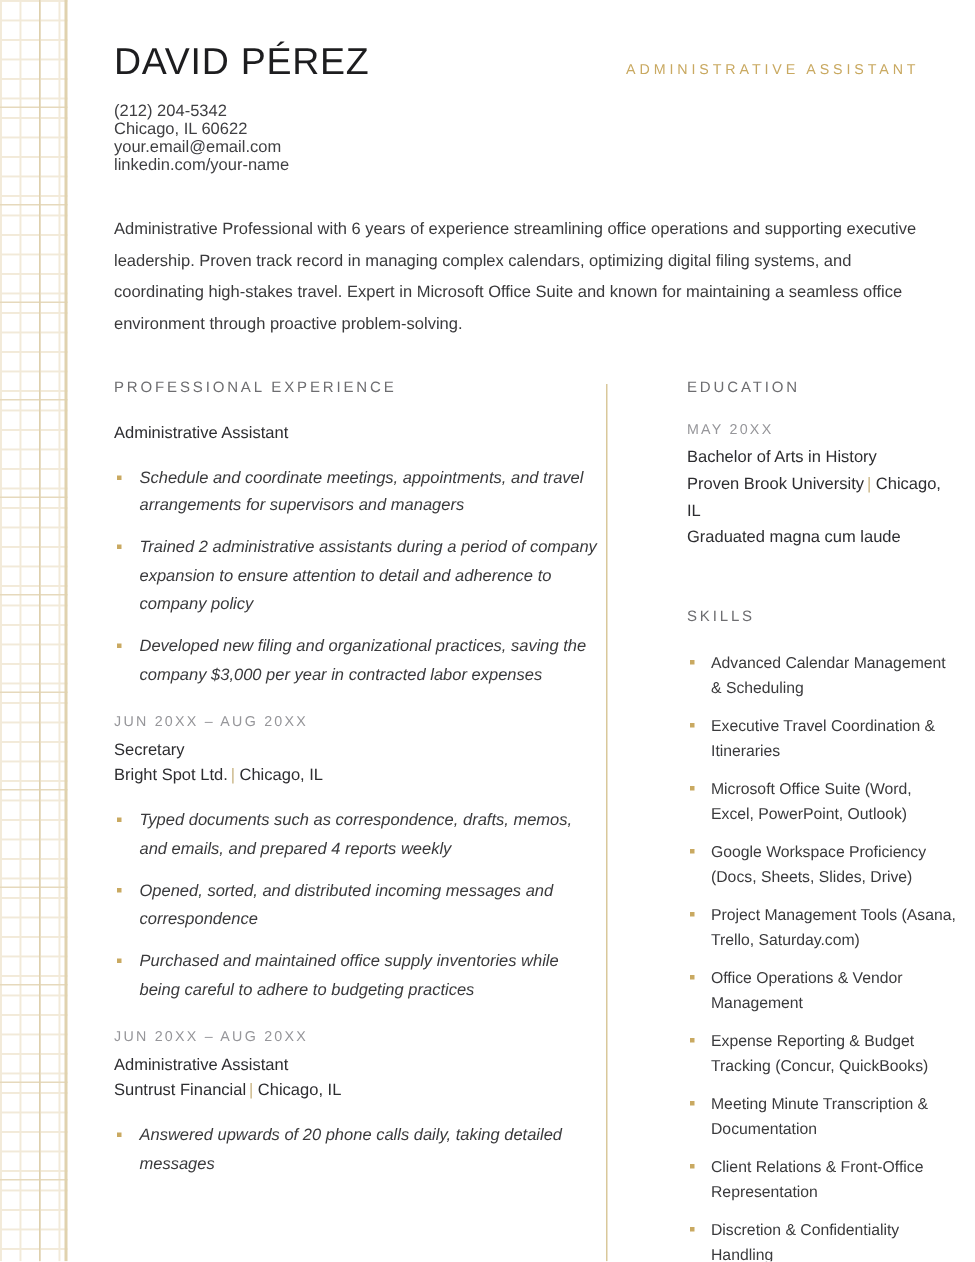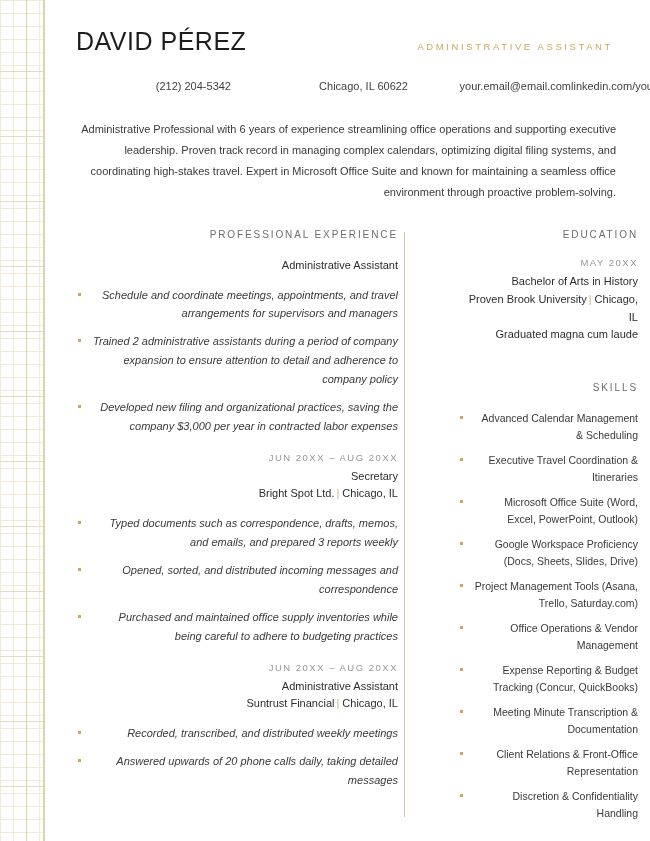--- a/index.html
+++ b/index.html
@@ -52,21 +52,20 @@
     background: #e0d2ae;
   }
 
   
   .content {
     position: absolute;
     left: 76px;
     top: 0;
     width: 545px;
     height: 742px;
-    text-align: right;
   }
   .header {
     position: relative;
     padding-top: 28px;
   }
   .header-row {
     display: flex;
     align-items: baseline;
     justify-content: space-between;
   }
@@ -82,24 +81,25 @@
   .job-tagline {
     font-size: 9.5px;
     color: #c9a961;
     letter-spacing: 2.6px;
     text-transform: uppercase;
     white-space: nowrap;
     padding-right: 8px;
   }
   .contact-row {
     display: flex;
-    margin-top: 24px;
+    margin-top: 12px;
     font-size: 11px;
     color: #3f3f42;
     white-space: nowrap;
+    flex-direction: column;
   }
   .contact-row .c-item { flex: 0 0 auto; }
   .contact-row .c-phone   { width: 155px; }
   .contact-row .c-address { width: 177px; }
   .contact-row .c-email   { width: 163px; }
   .contact-row .c-link    { width: auto; }
 
   
   .summary {
     margin-top: 27px;
@@ -277,31 +277,30 @@
                 <li>Schedule and coordinate meetings, appointments, and travel arrangements for supervisors and managers</li>
                 <li>Trained 2 administrative assistants during a period of company expansion to ensure attention to detail and adherence to company policy</li>
                 <li>Developed new filing and organizational practices, saving the company $3,000 per year in contracted labor expenses</li>
               </ul>
             </div>
             <div class="entry">
               <div class="entry-date">JUN 20XX – AUG 20XX</div>
               <div class="entry-role">Secretary</div>
               <div class="entry-org"><span>Bright Spot Ltd.</span><span class="sep">|</span><span>Chicago, IL</span></div>
               <ul class="bullets">
-                <li>Typed documents such as correspondence, drafts, memos, and emails, and prepared 3 reports weekly</li>
+                <li>Typed documents such as correspondence, drafts, memos, and emails, and prepared 4 reports weekly</li>
                 <li>Opened, sorted, and distributed incoming messages and correspondence</li>
                 <li>Purchased and maintained office supply inventories while being careful to adhere to budgeting practices</li>
               </ul>
             </div>
             <div class="entry">
               <div class="entry-date">JUN 20XX – AUG 20XX</div>
               <div class="entry-role">Administrative Assistant</div>
               <div class="entry-org"><span>Suntrust Financial</span><span class="sep">|</span><span>Chicago, IL</span></div>
               <ul class="bullets">
-                <li>Recorded, transcribed, and distributed weekly meetings</li>
                 <li>Answered upwards of 20 phone calls daily, taking detailed messages</li>
               </ul>
             </div>
           </div>
       </div>
 
       <div class="col-right">
         <h2 class="section-title">EDUCATION</h2>
         <div id="education-list">
             <div class="edu-block">

